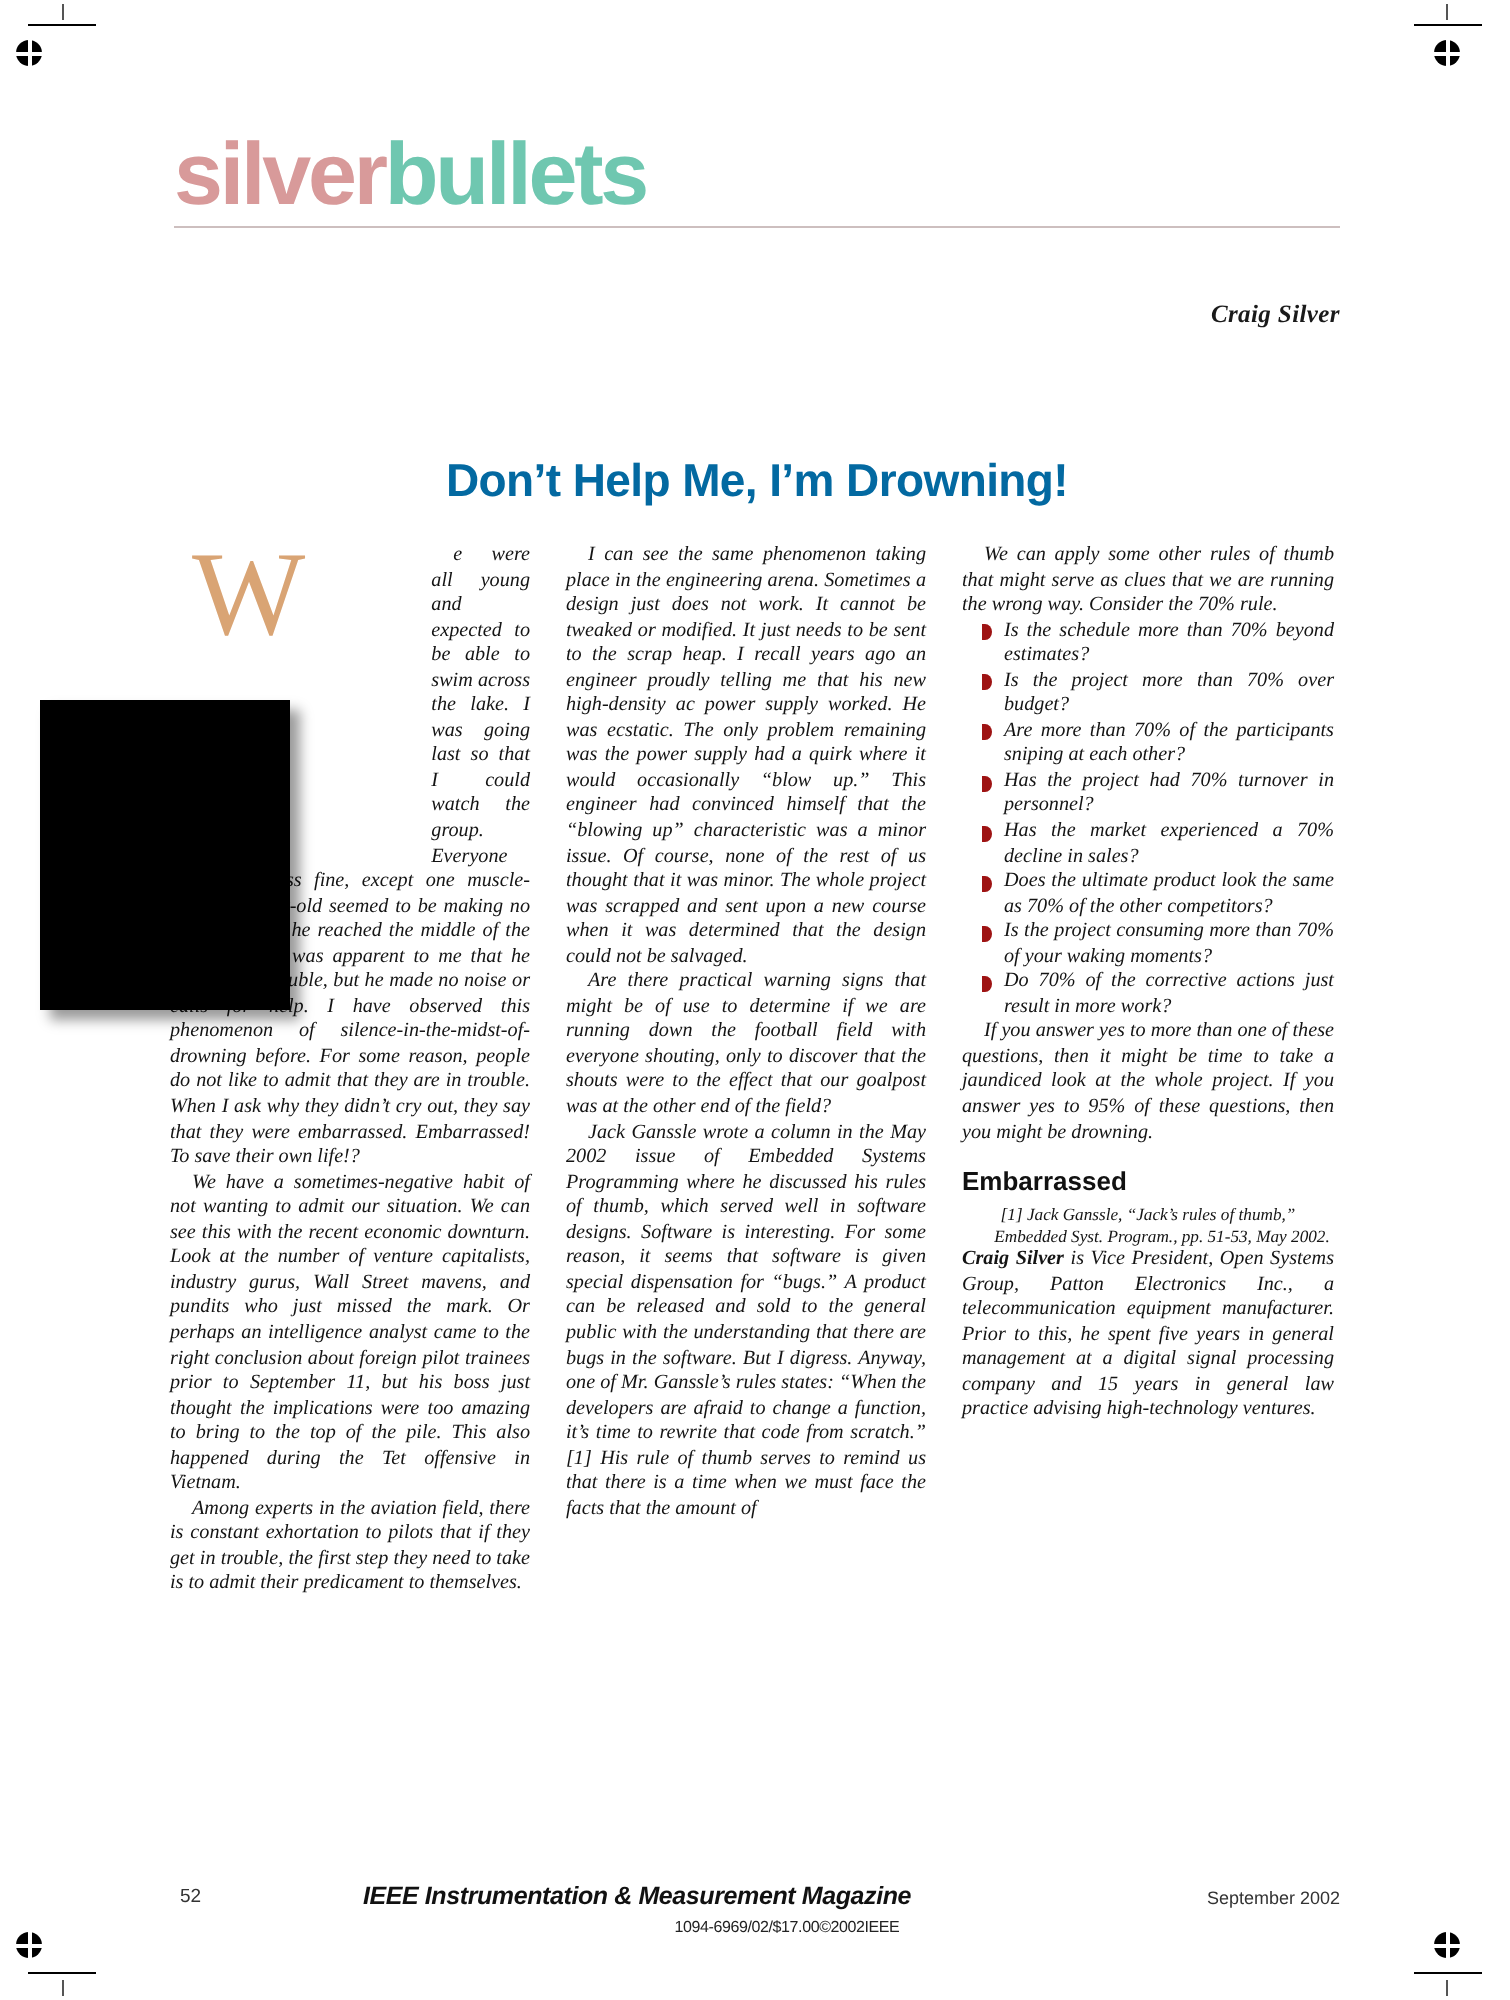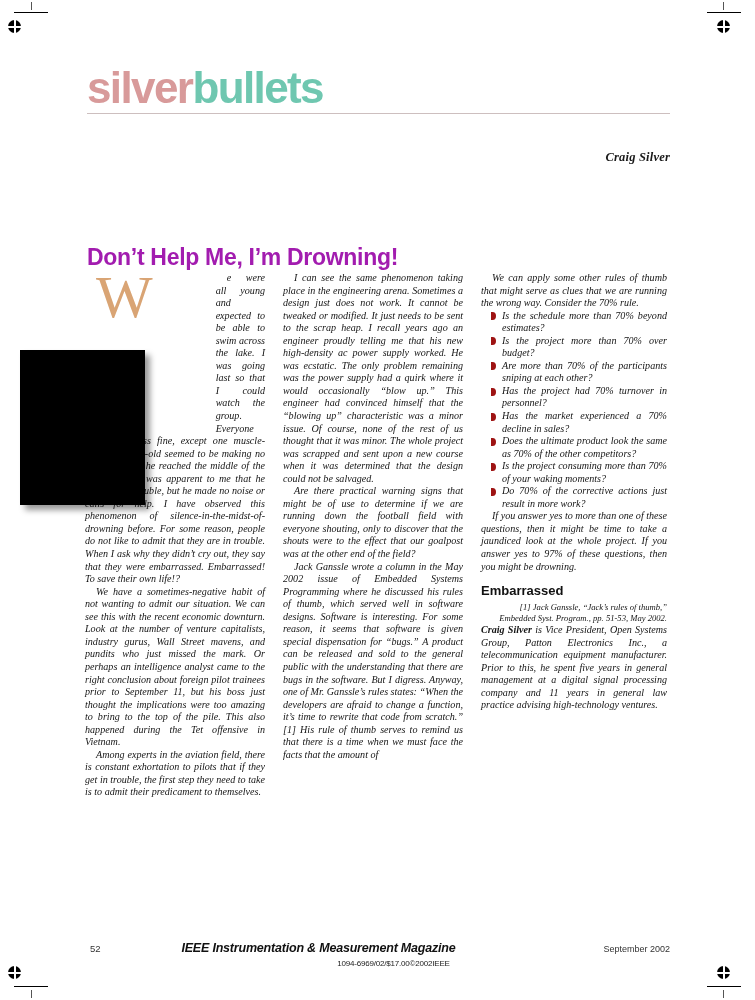--- a/index.html
+++ b/index.html
@@ -78,26 +78,27 @@
     font-weight: bold;
     font-size: 12.5px;
     color: #1a1a1a;
     letter-spacing: 0.2px;
   }
 
   
   .article-title {
     position: absolute;
     left: 87px;
-    top: 229px;
+    top: 212px;
     width: 583px;
+    text-align: center;
     font-family: "Liberation Sans", sans-serif;
     font-size: 23px;
     font-weight: bold;
-    color: #a21caf;
+    color: #0369a1;
     letter-spacing: -0.3px;
   }
 
   
   .columns {
     position: absolute;
     left: 85px;
     top: 272px;
     width: 586px;
     height: 650px;
@@ -182,21 +183,21 @@
     font-weight: bold;
     font-size: 13px;
     color: #111;
     margin: 12px 0 4px 0;
   }
   .ref-item {
     font-size: 8.6px;
     line-height: 11.2px;
     text-indent: 0;
     padding-left: 0;
-    text-align: right;
+    text-align: center;
   }
   .ref-item .ref-cont {
     display: block;
     padding-left: 14px;
   }
 
   .bio {
     margin-top: 12px;
     text-indent: 0;
   }
@@ -294,25 +295,25 @@
       <li><span class="bullet"></span><span>Is the schedule more than 70% beyond estimates?</span></li>
       <li><span class="bullet"></span><span>Is the project more than 70% over budget?</span></li>
       <li><span class="bullet"></span><span>Are more than 70% of the participants sniping at each other?</span></li>
       <li><span class="bullet"></span><span>Has the project had 70% turnover in personnel?</span></li>
       <li><span class="bullet"></span><span>Has the market experienced a 70% decline in sales?</span></li>
       <li><span class="bullet"></span><span>Does the ultimate product look the same as 70% of the other competitors?</span></li>
       <li><span class="bullet"></span><span>Is the project consuming more than 70% of your waking moments?</span></li>
       <li><span class="bullet"></span><span>Do 70% of the corrective actions just result in more work?</span></li>
     </ul>
 
-    <p>If you answer yes to more than one of these questions, then it might be time to take a jaundiced look at the whole project. If you answer yes to 97% of these questions, then you might be drowning.</p>
+    <p>If you answer yes to more than one of these questions, then it might be time to take a jaundiced look at the whole project. If you answer yes to 95% of these questions, then you might be drowning.</p>
 
     <h2 class="refs-head">Embarrassed</h2>
     <p class="ref-item noindent"><span>[1]</span> <span>Jack Ganssle, “Jack’s rules of thumb,”</span><span class="ref-cont">Embedded Syst. Program., pp. 51-53, May 2002.</span></p>
 
-    <p class="bio noindent"><b>Craig Silver</b><span> is Vice President, Open Systems Group, Patton Electronics Inc., a telecommunication equipment manufacturer. Prior to this, he spent five years in general management at a digital signal processing company and 11 years in general law practice advising high-technology ventures.</span></p>
+    <p class="bio noindent"><b>Craig Silver</b><span> is Vice President, Open Systems Group, Patton Electronics Inc., a telecommunication equipment manufacturer. Prior to this, he spent five years in general management at a digital signal processing company and 15 years in general law practice advising high-technology ventures.</span></p>
   </div>
 </div>
 
 <div class="footer-page">52</div>
 <div class="footer-title">IEEE Instrumentation &amp; Measurement Magazine</div>
 <div class="footer-date">September 2002</div>
 <div class="footer-issn">1094-6969/02/$17.00©2002IEEE</div>
 
 </body></html>

